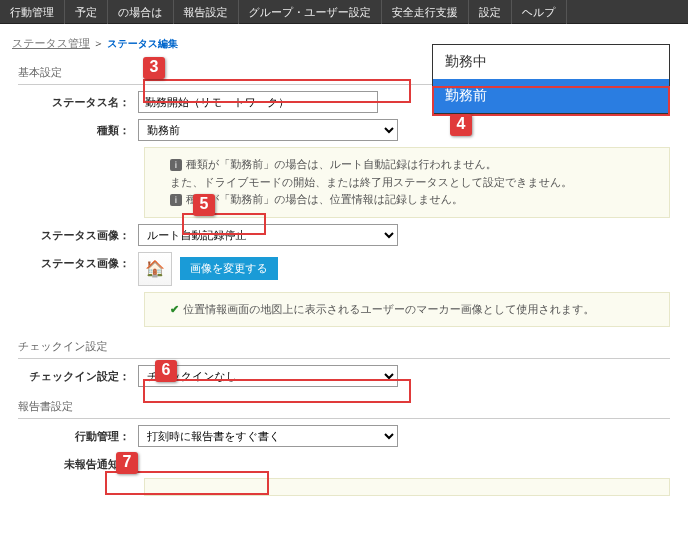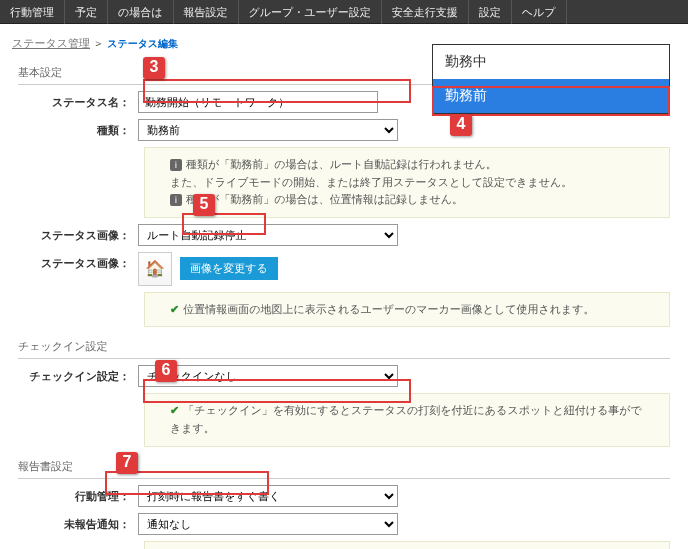--- a/index.html
+++ b/index.html
@@ -105,42 +105,34 @@
 
       <div class="row">
         <div class="row-lbl">チェックイン設定：</div>
         <div class="row-ctl">
           <select class="sel">
             <option>チェックインなし</option>
           </select>
         </div>
       </div>
 
-      <div class="hint-box">
-        <div class="ok-line">「チェックイン」を有効にするとステータスの打刻を付近にあるスポットと紐付ける事ができます。</div>
-      </div>
 
       <div class="section-head">報告書設定</div>
 
       <div class="row">
         <div class="row-lbl">行動管理：</div>
         <div class="row-ctl">
           <select class="sel">
             <option>打刻時に報告書をすぐ書く</option>
           </select>
         </div>
       </div>
 
       <div class="row">
         <div class="row-lbl">未報告通知：</div>
-        <div class="row-ctl">
-          <select class="sel">
-            <option>通知なし</option>
-          </select>
-        </div>
       </div>
 
       <div class="hint-box">
         
         
       </div>
 
     </div>
   </div>
 

